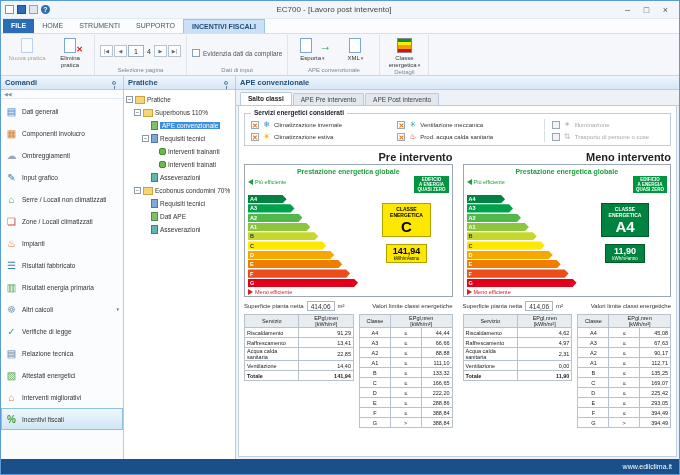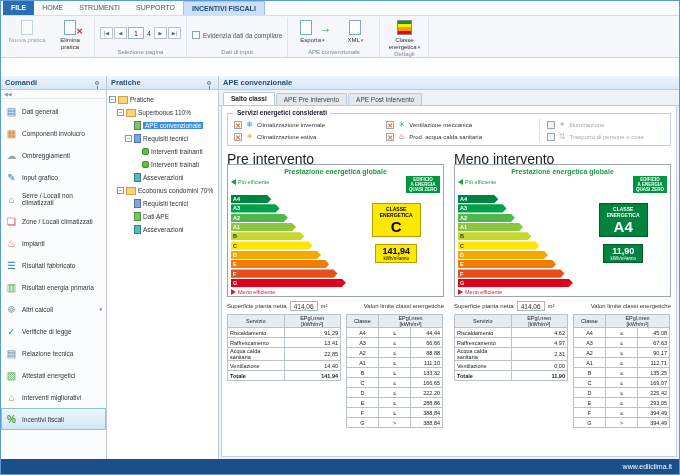--- a/index.html
+++ b/index.html
@@ -48,21 +48,21 @@
   .chk{width:8px;height:8px;border:1px solid #8aa0b8;background:#fff;flex:none;}
 
   
   .main{position:absolute;top:75px;left:0;right:0;bottom:15px;display:flex;}
   .phead{height:14px;background:linear-gradient(#eef5fc,#d7e7f6);border-bottom:1px solid #b9cbdc;
          display:flex;align-items:center;font-size:7.5px;font-weight:bold;color:#1f4e79;padding:0 4px;flex:none;}
   .pin{width:4px;height:4px;border:1px solid #5b7e9e;border-radius:50%;position:relative;margin-left:auto;margin-right:3px;}
   .pin:after{content:"";position:absolute;top:4px;left:1px;width:1px;height:3px;background:#5b7e9e;}
 
   
-  .sidebar{width:106px;border-right:1px solid #b9cbdc;display:flex;flex-direction:column;background:#fbfcfe;}
+  .sidebar{width:123px;border-right:1px solid #b9cbdc;display:flex;flex-direction:column;background:#fbfcfe;}
   .dockrow{height:9px;border-bottom:1px solid #e4ebf2;display:flex;align-items:center;padding:0 3px;}
   .dockbtn{font-size:5px;color:#8193a5;line-height:8px;}
   .cmditems{flex:1;padding-top:1px;overflow:hidden;}
   .cmditem{height:22px;display:flex;align-items:center;gap:4px;padding:0 3px;font-size:6.5px;color:#333;border:1px solid transparent;line-height:7px;}
   .cmditem.selected{background:linear-gradient(#eef7fb,#cfe7f5);border-color:#8fc0e0;}
   .cicon{width:13px;height:13px;flex:none;display:flex;align-items:center;justify-content:center;font-size:10px;}
   .clabel{flex:1;}
   .c0{color:#3b79c0}.c1{color:#d07b2a}.c2{color:#9aa7b4}.c3{color:#3b79c0}.c4{color:#4da24d}
   .c5{color:#c0504d}.c6{color:#e06d2a}.c7{color:#3b79c0}.c8{color:#4da24d}.c9{color:#8aa0b6}
   .c10{color:#3aa0a0}.c11{color:#5a7ca0}.c12{color:#4da24d}.c13{color:#d07b2a}.c14{color:#3f9c35;font-weight:bold;}
@@ -97,21 +97,21 @@
   .sicon{width:9px;font-size:8px;text-align:center;flex:none;line-height:9px;}
   .si0{color:#3b8fd4}.si1{color:#f0a500}.si2{color:#2fa0a0}.si3{color:#d04038}
   .svc.disabled{color:#a8a8a8;}
   .svc.disabled .chkx{color:#c8c8c8;background:#f2f2f2;}
   .svc.disabled .sicon{color:#b8b8b8;}
   .svc.sep{border-left:1px solid #d5dde5;padding-left:7px;}
 
   
   .panels{flex:1;display:flex;gap:10px;overflow:hidden;}
   .panel{flex:1;display:flex;flex-direction:column;min-width:0;}
-  .ptitle{text-align:left;font-size:14px;font-weight:normal;color:#222;height:13px;flex:none;}
+  .ptitle{text-align:right;font-size:11px;font-weight:bold;color:#222;height:13px;flex:none;}
   .chart{border:1px solid #9aa8b6;padding:2px 3px;height:133px;background:#fff;flex:none;}
   .ctitle{text-align:center;color:#1e9e3e;font-size:7px;font-weight:bold;line-height:9px;}
   .charttop{display:flex;justify-content:space-between;align-items:flex-start;height:17px;}
   .effrow{display:flex;align-items:center;gap:2px;font-size:5.5px;line-height:8px;}
   .effrow.more{color:#1e9e3e;margin-top:2px;}
   .effrow.less{color:#d42020;margin-top:1px;}
   .tri{width:0;height:0;border-style:solid;display:inline-block;}
   .tri.lg{border-width:3px 5px 3px 0;border-color:transparent #1e9e3e transparent transparent;}
   .tri.rr{border-width:3px 0 3px 5px;border-color:transparent transparent transparent #d42020;}
   .nzeb{background:#009640;color:#fff;font-size:4.5px;line-height:5px;text-align:center;padding:1px 3px;font-weight:bold;}
@@ -151,20 +151,34 @@
 
   
   .statusbar{position:absolute;left:0;right:0;bottom:0;height:15px;background:#1a4f8a;color:#fff;font-size:7px;
              display:flex;align-items:center;justify-content:flex-end;padding:0 7px;}
 </style>
 </head>
 <body>
 
 <div class="app">
 
+  <div class="titlebar">
+    <div class="qat">
+      <span class="ti doc"></span>
+      <span class="ti save"></span>
+      <span class="ti print"></span>
+      <span class="ti help">?</span>
+    </div>
+    <div class="ttitle">EC700 - [Lavoro post intervento]</div>
+    <div class="winbtns">
+      <span class="wbtn">–</span>
+      <span class="wbtn">□</span>
+      <span class="wbtn">×</span>
+    </div>
+  </div>
 
   <div class="tabrow">
     <span class="rtab file">FILE</span>
     <span class="rtab">HOME</span>
     <span class="rtab">STRUMENTI</span>
     <span class="rtab">SUPPORTO</span>
     <span class="rtab active">INCENTIVI FISCALI</span>
   </div>
 
   <div class="ribbon">

